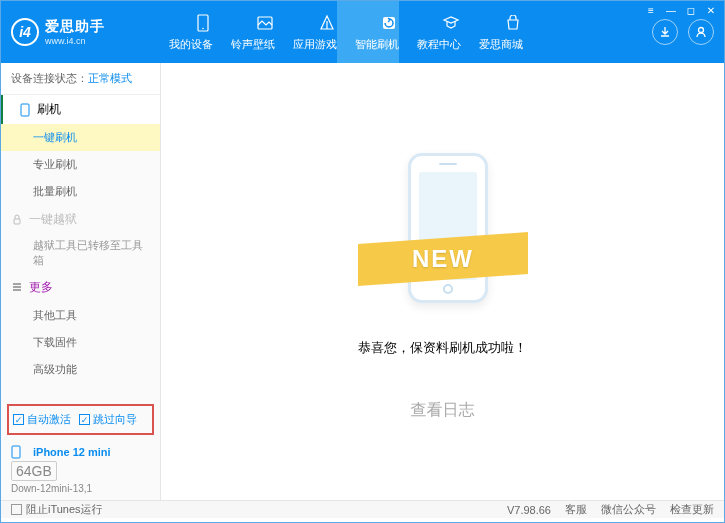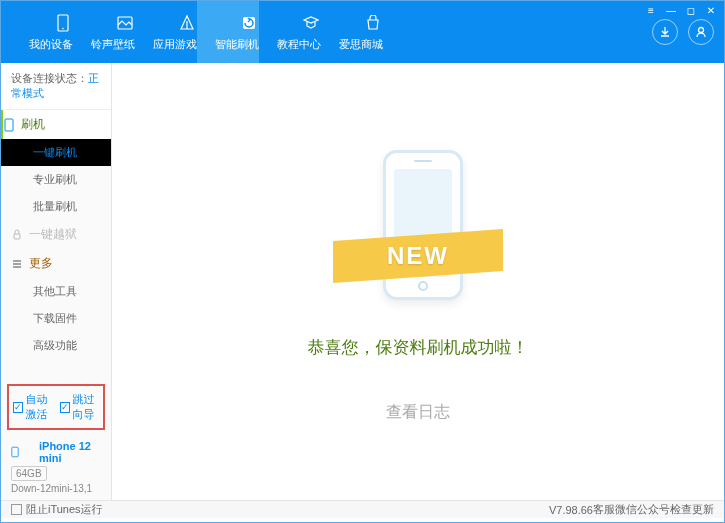--- a/index.html
+++ b/index.html
@@ -12,63 +12,70 @@
 .logo-sub { font-size: 9px; opacity: 0.85; }
 .nav { display: flex; flex: 1; height: 100%; }
 .nav-item { width: 62px; display: flex; flex-direction: column; align-items: flex-end; justify-content: center; cursor: pointer; font-size: 11px; }
 .nav-item.active { background: #3ca9f5; }
 .nav-icon { width: 20px; height: 20px; margin-bottom: 4px; display: flex; align-items: center; justify-content: center; }
 .header-right { display: flex; align-items: center; gap: 10px; }
 .circle-btn { width: 26px; height: 26px; border: 1.5px solid rgba(255,255,255,0.6); border-radius: 50%; display: flex; align-items: center; justify-content: center; cursor: pointer; }
 .win-controls { position: absolute; top: 2px; right: 6px; display: flex; gap: 6px; font-size: 10px; }
 .win-btn { width: 14px; height: 14px; display: flex; align-items: center; justify-content: center; cursor: pointer; color: #fff; }
 .body { display: flex; height: calc(100% - 62px - 22px); }
-.sidebar { width: 111px; border-right: 1px solid #e5e5e5; display: flex; flex-direction: column; background: #fafafa; }
+.sidebar { width: 160px; border-right: 1px solid #e5e5e5; display: flex; flex-direction: column; background: #fafafa; }
 .status-row { padding: 8px 10px; font-size: 11px; color: #666; border-bottom: 1px solid #eee; background: #fff; }
 .status-val { color: #0a8cf0; }
-.sb-section { padding: 6px 10px; display: flex; align-items: center; gap: 6px; color: #a16207; font-size: 12px; }
-.sb-section.blue { color: #4d7c0f; border-left: 2px solid #84cc16; background: #fff; padding-left: 0; }
+.sb-section { padding: 6px 10px; display: flex; align-items: center; gap: 6px; color: #a21caf; font-size: 12px; }
+.sb-section.blue { color: #000000; border-left: 2px solid #15803d; background: #fff; padding-left: 16px; }
 .sb-sub { padding: 6px 10px 6px 32px; font-size: 11px; color: #666; cursor: pointer; }
-.sb-sub.active { background: #000000; color: #0a8cf0; }
+.sb-sub.active { background: #fef9c3; color: #0a8cf0; }
 .sb-note { padding: 4px 10px 4px 32px; font-size: 11px; color: #999; line-height: 1.4; }
 .sb-lock { color: #bbb; }
 .checkbox-row { border: 2px solid #d9534f; margin: 4px 6px; padding: 6px 4px; display: flex; gap: 8px; align-items: center; font-size: 11px; }
 .cb { display: flex; align-items: center; gap: 3px; color: #0a8cf0; cursor: pointer; }
 .cb-box { width: 11px; height: 11px; border: 1px solid #0a8cf0; display: flex; align-items: center; justify-content: center; font-size: 9px; color: #0a8cf0; }
 .device-block { padding: 6px 10px; font-size: 11px; }
-.device-name { color: #0a8cf0; font-weight: bold; display: flex; align-items: center; gap: 20px; }
-.device-badge { display: inline-block; border: 1px solid #ccc; border-radius: 2px; padding: 1px 4px; font-size: 10px; color: #888; margin-top: 2px; }
+.device-name { color: #0a8cf0; font-weight: bold; display: flex; align-items: center; gap: 12px; }
+.device-badge { display: inline-block; border: 1px solid #ccc; border-radius: 2px; padding: 1px 4px; font-size: 14px; color: #888; margin-top: 2px; }
 .device-sub { color: #888; font-size: 10px; margin-top: 2px; }
 .main { flex: 1; display: flex; flex-direction: column; align-items: center; justify-content: center; background: #fff; position: relative; }
 .phone-illus { width: 150px; height: 180px; position: relative; margin-bottom: 16px; }
 .phone-body { position: absolute; left: 40px; top: 10px; width: 80px; height: 150px; background: #fff; border: 3px solid #d8e8f5; border-radius: 14px; box-shadow: 0 4px 10px rgba(0,0,0,0.08); }
 .phone-screen { position: absolute; left: 8px; top: 16px; right: 8px; bottom: 20px; background: #eaf4fb; border-radius: 3px; }
 .phone-speaker { position: absolute; top: 7px; left: 50%; transform: translateX(-50%); width: 18px; height: 2px; background: #c7dff0; border-radius: 2px; }
 .phone-home { position: absolute; bottom: 6px; left: 50%; transform: translateX(-50%); width: 10px; height: 10px; border: 2px solid #c7dff0; border-radius: 50%; }
 .ribbon { position: absolute; left: -10px; right: -10px; top: 95px; height: 42px; background: #f7c948; transform: skewY(-4deg); display: flex; align-items: center; justify-content: center; }
 .ribbon-text { color: #fff; font-weight: 900; font-size: 24px; letter-spacing: 2px; transform: skewY(4deg); text-shadow: 0 1px 2px rgba(0,0,0,0.15); }
 .ribbon::before, .ribbon::after { content: ""; position: absolute; width: 0; height: 0; border: 8px solid transparent; }
-.msg { font-size: 17px; color: #4d7c0f; margin-bottom: 29px; }
+.msg { font-size: 13px; color: #000000; margin-bottom: 29px; }
 .ok-btn { padding: 6px 28px; border: 1px solid #ddd; background: #fff; cursor: pointer; font-size: 12px; color: #555; }
 .log-link { margin-top: 14px; font-size: 16px; color: #aaa; cursor: pointer; }
 .footer { height: 18px; border-top: 1px solid #e5e5e5; display: flex; align-items: center; padding: 0 10px; font-size: 11px; color: #666; background: #f7f7f7; }
 .footer-left { display: flex; align-items: center; gap: 4px; }
-.footer-right { margin-left: auto; display: flex; align-items: center; }
+.footer-right { margin-left: auto; display: flex; align-items: center; gap: 14px; }
 .f-cb { width: 11px; height: 11px; border: 1px solid #999; }
 svg { display: block; }
 </style>
 </head>
 <body>
 
 <div class="header">
   <div class="win-controls">
     <div class="win-btn">≡</div>
     <div class="win-btn">—</div>
     <div class="win-btn">◻</div>
     <div class="win-btn">✕</div>
+  </div>
+  <div class="logo-area">
+    <div class="logo-icon">i4</div>
+    <div class="logo-text">
+      <span class="logo-title">爱思助手</span>
+      <span class="logo-sub">www.i4.cn</span>
+    </div>
   </div>
   <div class="nav">
     <div class="nav-item">
       <div class="nav-icon">
           <svg width="16" height="18" viewBox="0 0 16 18">
             <rect x="3" y="1" width="10" height="16" rx="1" fill="none" stroke="#fff" stroke-width="1.2"></rect>
             <circle cx="8" cy="14.5" r="0.8" fill="#fff"></circle>
           </svg>
         </div>
       <span>我的设备</span>
@@ -147,20 +154,21 @@
     <div class="sb-sub active">一键刷机</div>
     <div class="sb-sub">专业刷机</div>
     <div class="sb-sub">批量刷机</div>
     <div class="sb-section sb-lock">
       <svg width="12" height="12" viewBox="0 0 12 12">
           <rect x="3" y="5" width="6" height="5" rx="1" fill="none" stroke="#bbb" stroke-width="1"></rect>
           <path d="M4 5 V3 A2 2 0 0 1 8 3 V5" fill="none" stroke="#bbb" stroke-width="1"></path>
         </svg>
       <span>一键越狱</span>
     </div>
+    <div class="sb-note">越狱工具已转移至工具箱</div>
     <div class="sb-section">
       <svg width="12" height="12" viewBox="0 0 12 12">
           <path d="M2 3 H10 M2 6 H10 M2 9 H10" stroke="#888" stroke-width="1.3"></path>
         </svg>
       <span>更多</span>
     </div>
     <div class="sb-sub">其他工具</div>
     <div class="sb-sub">下载固件</div>
     <div class="sb-sub">高级功能</div>
 

